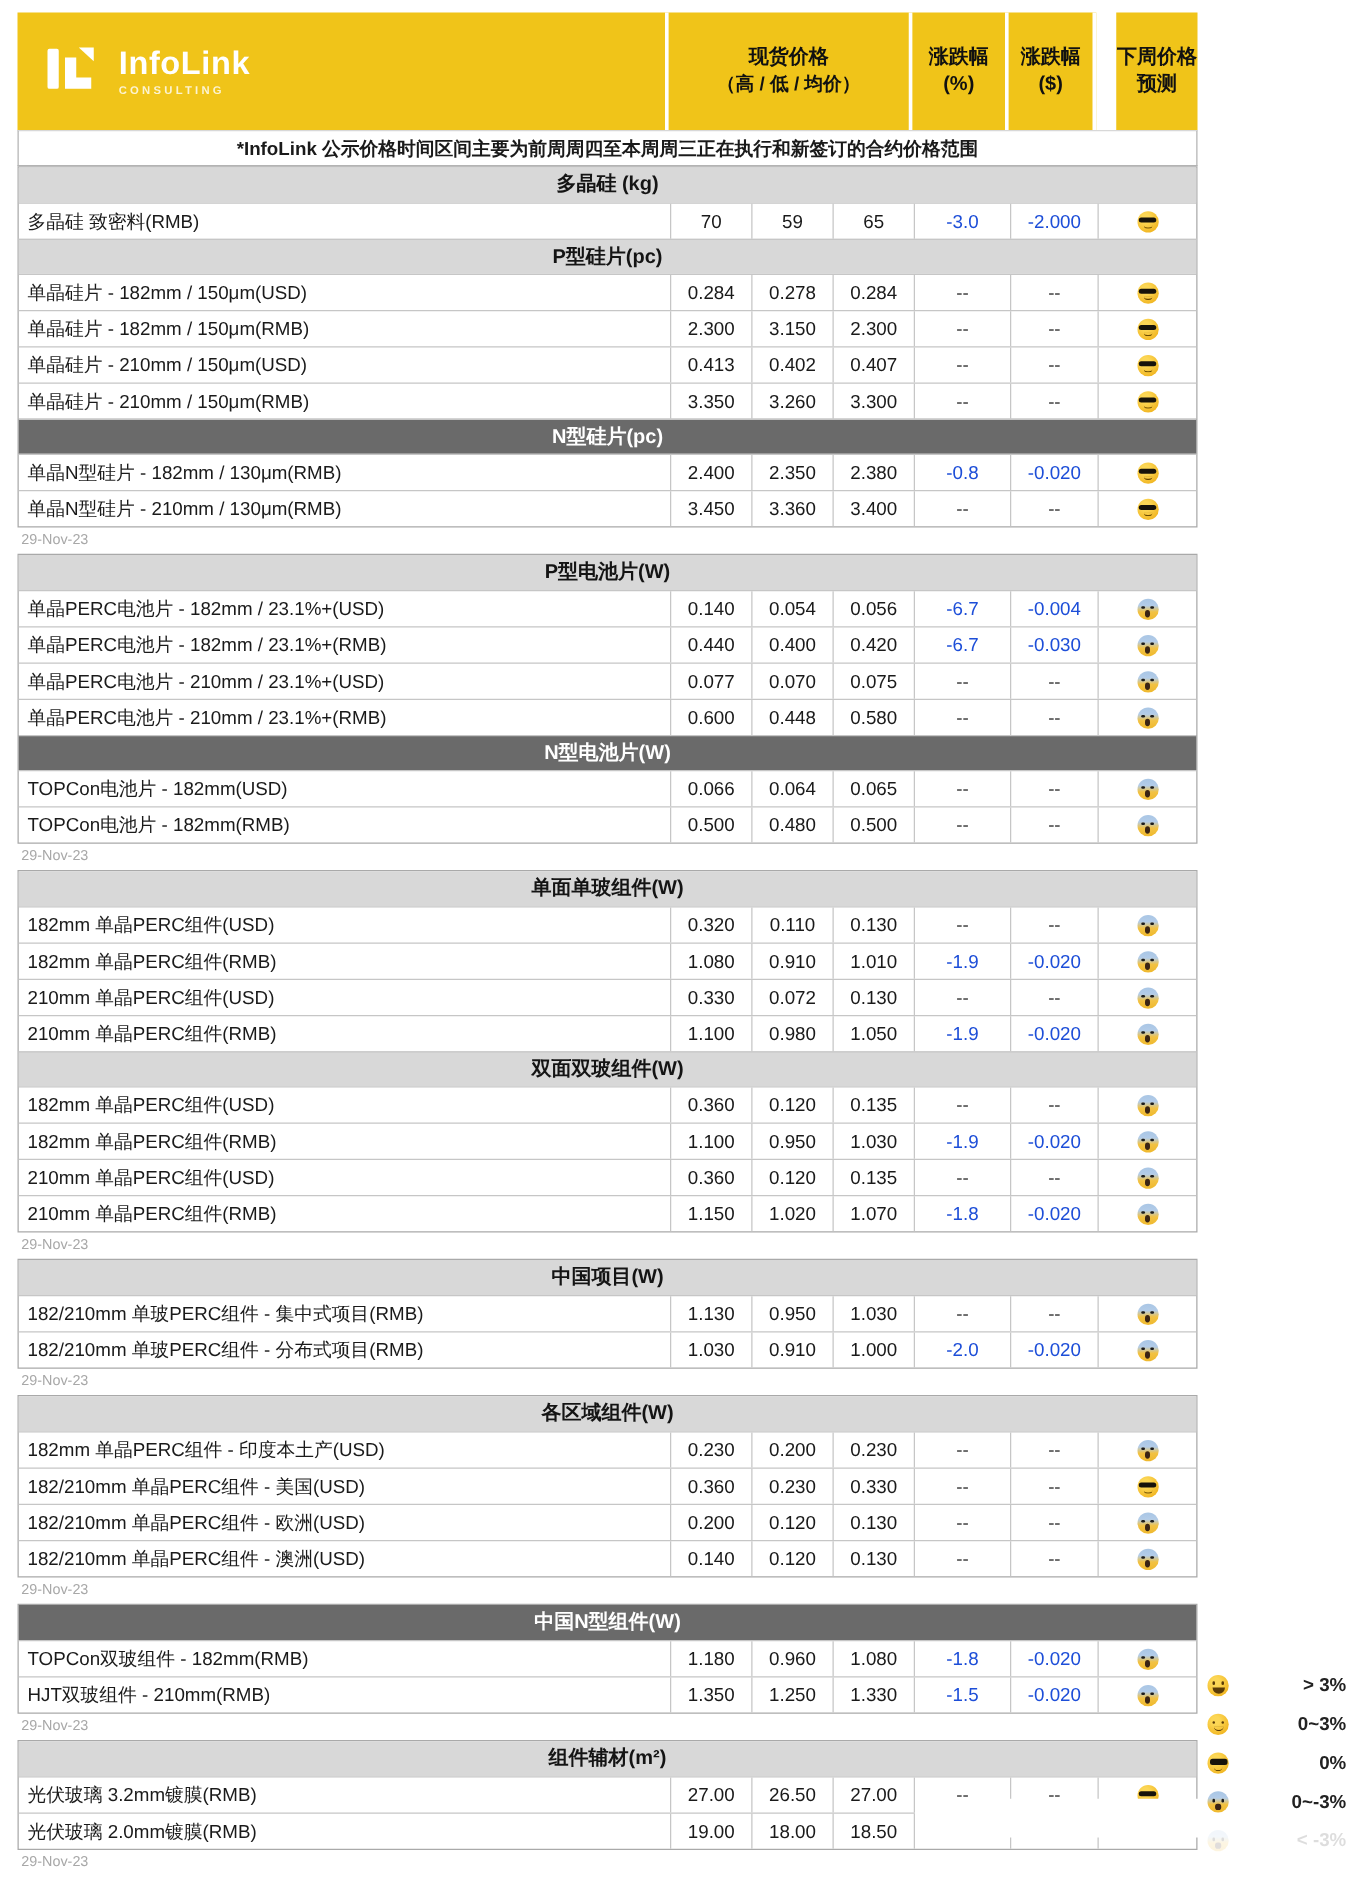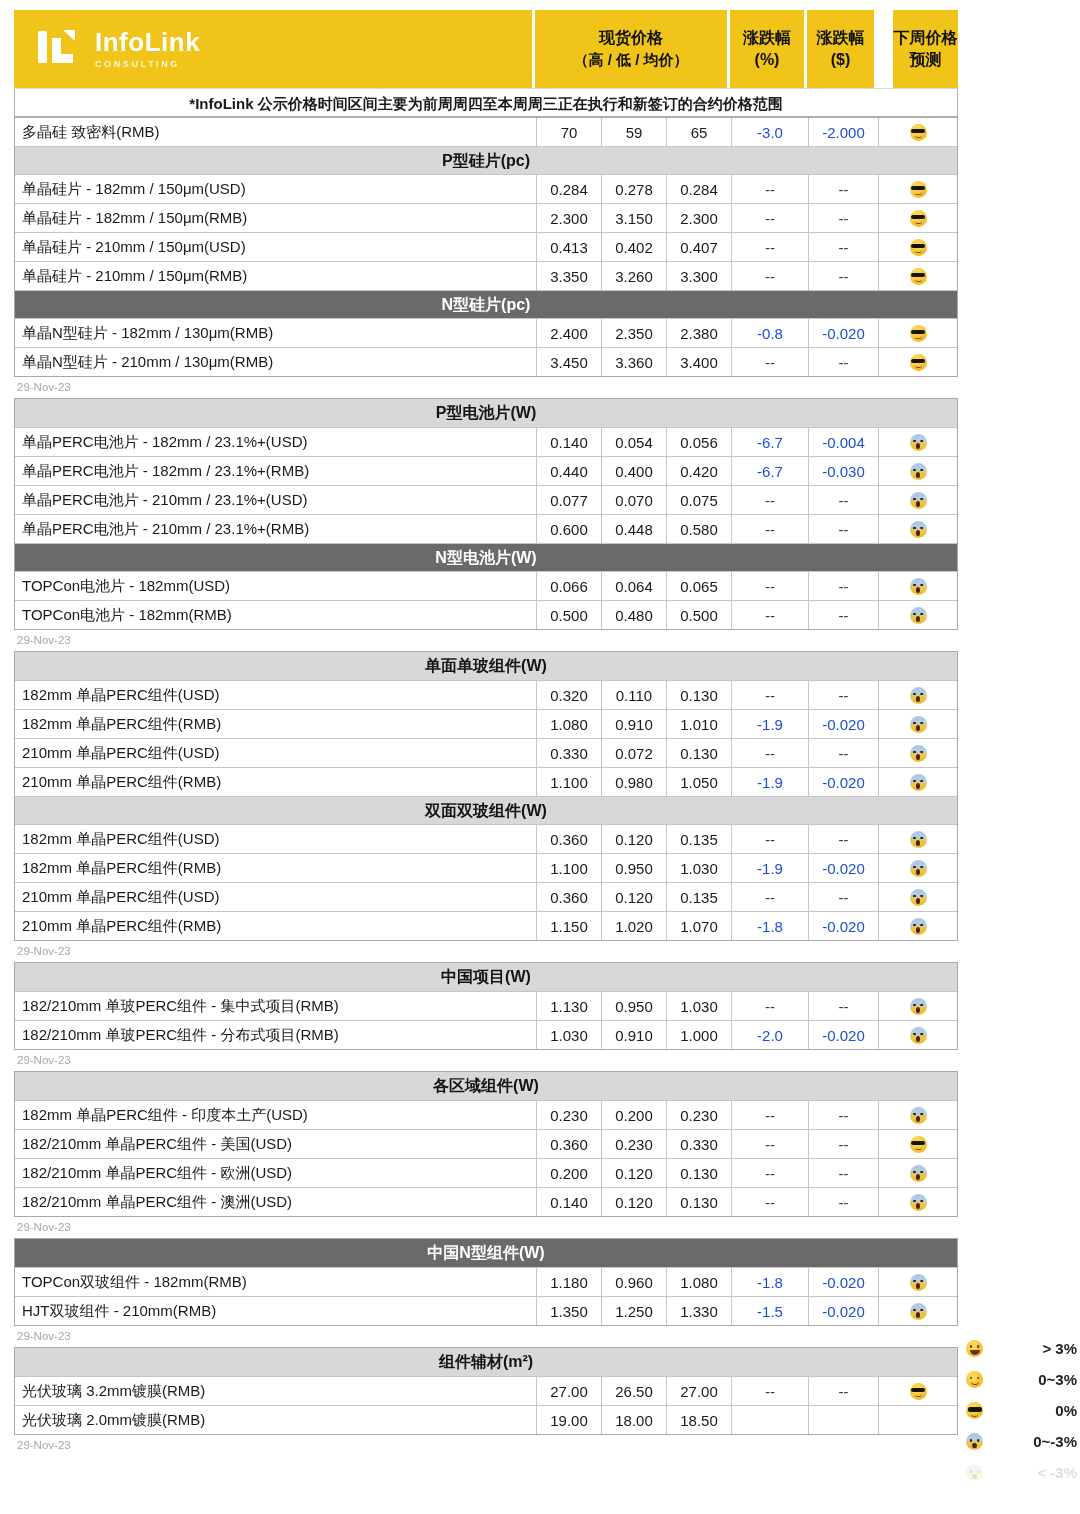--- a/index.html
+++ b/index.html
@@ -4,21 +4,21 @@
 <style>
   html,body{margin:0;padding:0;}
   body{
     width:1080px;height:1514px;position:relative;background:#ffffff;
     font-family:"Liberation Sans","DejaVu Sans",sans-serif;color:#1a1a1a;
     -webkit-font-smoothing:antialiased;
   }
   .sheet{position:absolute;left:14px;top:10px;width:944px;}
 
   
-  .hdr-band{display:grid;grid-template-columns:521px 195px 77px 70px 1fr;height:78px;}
+  .hdr-band{display:grid;grid-template-columns:521px 195px 77px 70px 1fr;height:94px;}
   .yc{background:#F0C419;border-right:3px solid #ffffff;display:flex;flex-direction:column;
       justify-content:center;align-items:center;font-weight:bold;color:#111;box-sizing:border-box;}
   .yc:last-child{border-right:none;margin-left:16px;}
   .yc .l1{font-size:16px;line-height:22px;}
   .yc .l2{font-size:15px;line-height:22px;}
   .logo-cell{justify-content:center;align-items:flex-start;flex-direction:row;gap:13px;
       padding-left:22px;justify-content:flex-start;align-items:center;}
   .logo-text{display:flex;flex-direction:column;line-height:1;}
   .brand{color:#ffffff;font-size:26px;font-weight:bold;letter-spacing:.5px;}
   .brand-sub{color:#ffffff;opacity:.8;font-size:9px;letter-spacing:2.6px;margin-top:5px;font-weight:bold;}
@@ -107,20 +107,21 @@
     <div class="yc">
       <span class="l1">下周价格</span>
       <span class="l1">预测</span>
     </div>
   </div>
 
   <div class="note-row">*InfoLink 公示价格时间区间主要为前周周四至本周周三正在执行和新签订的合约价格范围</div>
 
   <div id="blocks">
       <div class="block">
+        <div class="sec-hdr">多晶硅 (kg)</div>
         <div class="grid-row row">
           <div class="c name">多晶硅 致密料(RMB)</div>
           <div class="c num">70</div>
           <div class="c num">59</div>
           <div class="c num">65</div>
           <div class="c chg neg">-3.0</div>
           <div class="c chg neg">-2.000</div>
           <div class="c emoji-cell">
             <span class="emo cool"></span>
           </div>

